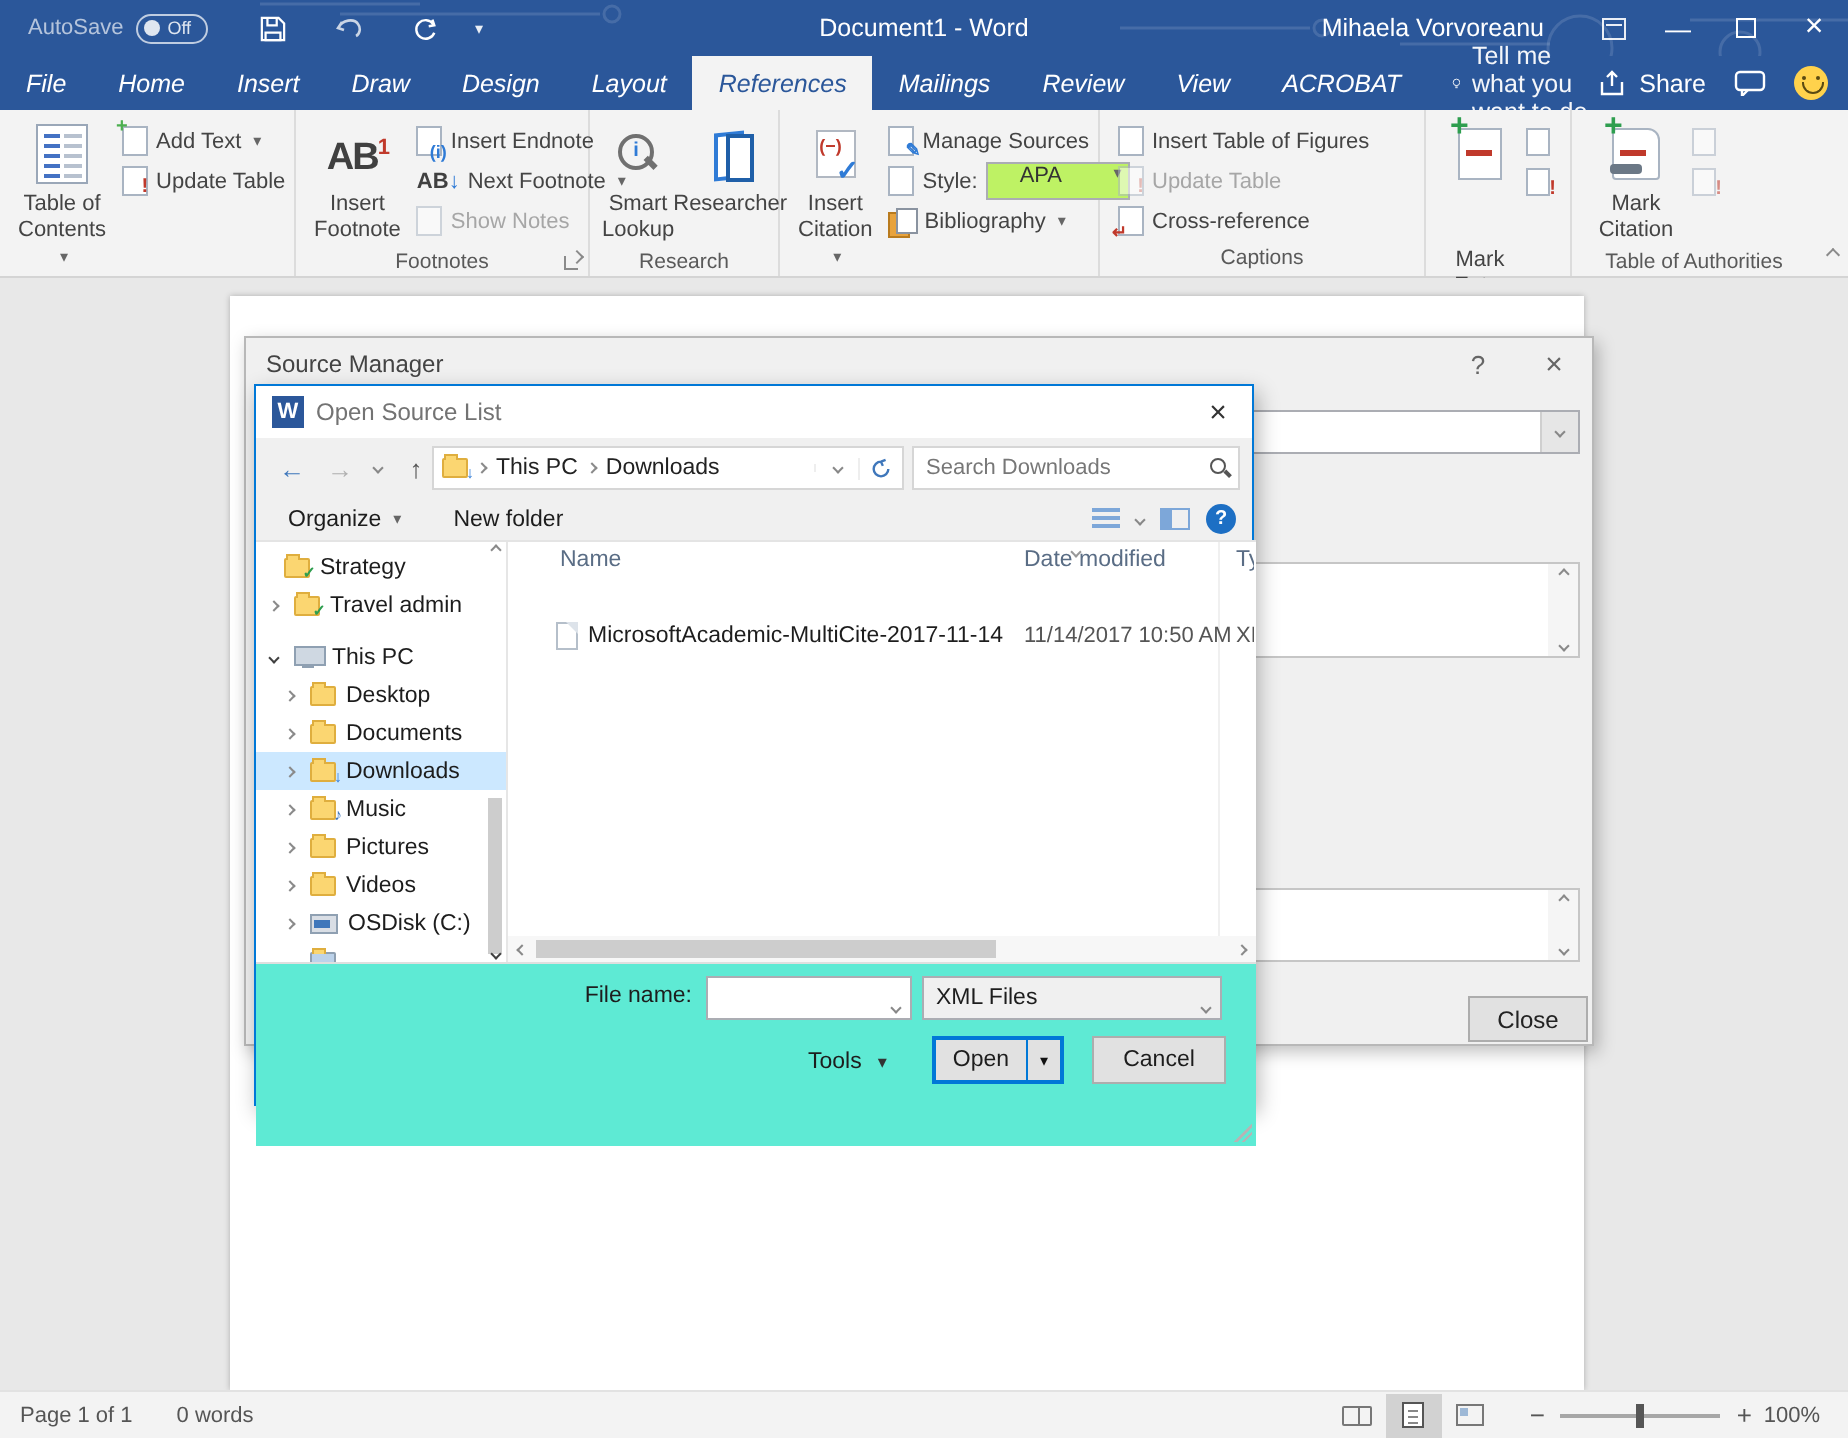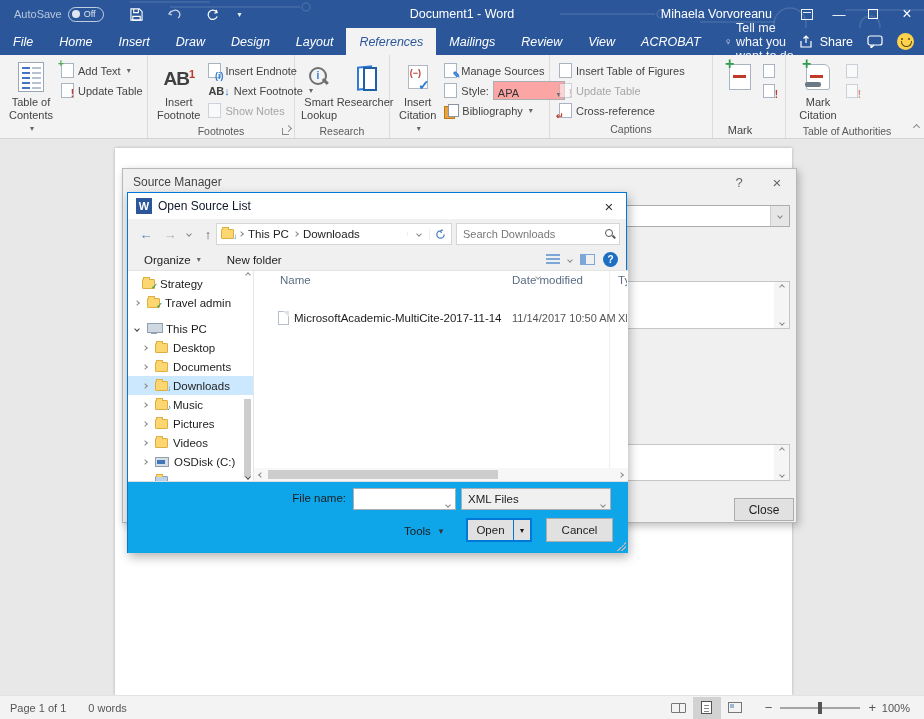--- a/index.html
+++ b/index.html
@@ -90,21 +90,21 @@
   .ic-mark::before { content:"+"; position:absolute; left:-5px; top:-8px; color:#2e9e4f; font-size:16px; font-weight:bold; }
   .ic-mark::after { content:""; position:absolute; left:3px; top:10px; width:13px; height:3px; background:#c0392b; }
   .ic-scroll { width:24px; height:26px; background:#fff; border:1px solid #a9b4c2; border-radius:2px 6px 2px 2px; position:relative; }
   .ic-scroll::before { content:"+"; position:absolute; left:-5px; top:-8px; color:#2e9e4f; font-size:16px; font-weight:bold; }
   .ic-scroll::after { content:""; position:absolute; left:3px; top:10px; width:13px; height:3px; background:#c0392b; }
   .ic-scroll .foot { position:absolute; left:-2px; bottom:2px; width:16px; height:5px; background:#6b7886; border-radius:2px; }
   .minicol { display:flex; flex-direction:column; gap:6px; padding-top:6px; }
   .mini-doc { width:12px; height:14px; background:#fff; border:1px solid #a9b4c2; position:relative; }
   .mini-doc.bang::after { content:"!"; position:absolute; right:-4px; bottom:-3px; color:#c0392b; font-weight:bold; font-size:10px; }
   .mini-doc.dim { opacity:.55; }
-  .style-combo { display:flex; align-items:flex-end; height:19px; border:1px solid #abadb3; background:#fca5a5; width:72px; padding-left:4px; font-size:11px; color:#333; }
+  .style-combo { display:flex; align-items:flex-start; height:19px; border:1px solid #abadb3; background:#bef264; width:72px; padding-left:16px; font-size:11px; color:#333; }
   .style-combo .dd { margin-left:auto; padding-right:3px; }
 
   
   .chev { display:inline-block; width:5px; height:5px; border:solid #8a8a8a; border-width:0 1.5px 1.5px 0; }
   .chev.r { transform:rotate(-45deg); }
   .chev.d { transform:rotate(45deg); border-color:#404040; }
   .chev.u { transform:rotate(-135deg); }
   .chev.sm { width:4px; height:4px; border-width:0 1.2px 1.2px 0; }
 
   
@@ -119,21 +119,21 @@
   .sm-combo { position:absolute; right:6px; top:36px; width:300px; height:22px; background:#fff; border:1px solid #abadb3; }
   .sm-combo .cbtn { position:absolute; right:0; top:0; width:19px; height:100%; background:#e6e6e6; border-left:1px solid #cfcfcf; display:flex; align-items:center; justify-content:center; }
   .sm-box { position:absolute; right:6px; width:300px; background:#fff; border:1px solid #c6c6c6; }
   .sm-box .vsb { position:absolute; right:0; top:0; bottom:0; width:15px; background:#f5f5f5; display:flex; flex-direction:column; justify-content:space-between; align-items:center; padding:3px 0; }
   .sm-close { position:absolute; left:611px; top:329px; width:60px; height:23px; background:#e1e1e1; border:1px solid #adadad; font-size:12px; color:#222; display:flex; align-items:center; justify-content:center; }
 
   
   .open-dlg { position:absolute; left:127px; top:192px; width:500px; height:361px; background:#f0f0f0; border:1px solid #0078d7; box-shadow:2px 4px 10px rgba(0,0,0,.3); z-index:10; font-size:11.5px; }
   .od-title { height:26px; background:#fff; display:flex; align-items:center; padding-left:8px; gap:6px; }
   .word-badge { width:16px; height:16px; background:#2b579a; color:#fff; font-size:11px; font-weight:bold; display:flex; align-items:center; justify-content:center; }
-  .od-title-text { font-size:12px; color:#0f172a; }
+  .od-title-text { font-size:12px; color:#737373; }
   .od-close { position:absolute; right:4px; top:2px; width:26px; height:22px; display:flex; align-items:center; justify-content:center; font-size:15px; color:#333; }
   .od-nav { position:absolute; left:0; top:28px; width:500px; height:26px; display:flex; align-items:center; }
   .nav-btn { width:24px; height:22px; display:flex; align-items:center; justify-content:center; font-size:13px; color:#3f77bb; }
   .nav-btn.dim { color:#b0b0b0; }
   .nav-caret { width:14px; display:flex; align-items:center; justify-content:center; }
   .breadcrumb { position:absolute; left:88px; top:2px; width:236px; height:22px; background:#fff; border:1px solid #d6d6d6; display:flex; align-items:center; padding-left:4px; gap:5px; font-size:11.5px; color:#222; }
   .bc-right { margin-left:auto; display:flex; align-items:center; }
   .bc-sep { width:22px; display:flex; align-items:center; justify-content:center; border-left:1px solid #eee; height:100%; color:#3f77bb; font-size:12px;}
   .searchbox { position:absolute; left:328px; top:2px; width:164px; height:22px; background:#fff; border:1px solid #d6d6d6; display:flex; align-items:center; }
   .searchbox input { flex:1; border:none; outline:none; font-size:11px; color:#333; padding-left:6px; font-family:"Liberation Sans", sans-serif; background:transparent; }
@@ -176,21 +176,21 @@
   .fl-row { position:absolute; left:0; top:38px; width:100%; height:18px; display:flex; align-items:center; }
   .doc-ic { position:absolute; left:24px; width:11px; height:14px; background:#fff; border:1px solid #b5bfca; }
   .doc-ic::before { content:""; position:absolute; right:-1px; top:-1px; border:3px solid #dde3ea; border-left-color:transparent; border-bottom-color:transparent; }
   .fl-name { position:absolute; left:40px; font-size:11.5px; color:#1d1d1d; }
   .fl-date { position:absolute; left:258px; font-size:11px; color:#555; }
   .fl-type { position:absolute; left:364px; font-size:11px; color:#555; width:9px; overflow:hidden; white-space:nowrap; }
   .hscroll { position:absolute; left:0; bottom:0; width:100%; height:13px; background:#f7f7f7; display:flex; align-items:center; }
   .hs-thumb { position:absolute; left:14px; width:230px; height:9px; background:#cdcdcd; }
   .hs-arrow { width:14px; display:flex; justify-content:center; }
   .hs-arrow.right { margin-left:auto; }
-  .od-bottom { position:absolute; left:0; top:288px; width:500px; height:72px; background:#0ea5e9; border-top:1px solid #dfdfdf; }
+  .od-bottom { position:absolute; left:0; top:288px; width:500px; height:92px; background:#5eead4; border-top:1px solid #dfdfdf; }
   .fn-label { position:absolute; left:0; top:10px; width:218px; text-align:right; font-size:11.5px; color:#1d1d1d; }
   .fn-combo { position:absolute; left:225px; top:6px; width:103px; height:22px; background:#fff; border:1px solid #abadb3; }
   .fn-combo input { width:80px; height:100%; border:none; outline:none; background:transparent; font-family:"Liberation Sans", sans-serif; padding-left:4px; }
   .combo-caret { position:absolute; right:5px; top:8px; }
   .ft-combo { position:absolute; left:333px; top:6px; width:150px; height:22px; background:#f0f0f0; border:1px solid #abadb3; display:flex; align-items:center; padding-left:6px; font-size:11.5px; color:#1d1d1d; }
   .tools-btn { position:absolute; left:276px; top:38px; height:22px; display:flex; align-items:center; gap:6px; font-size:11.5px; color:#1d1d1d; }
   .open-split { position:absolute; left:338px; top:36px; width:66px; height:24px; border:2px solid #0078d7; background:#e1e1e1; display:flex; }
   .open-main { flex:1; display:flex; align-items:center; justify-content:center; font-size:11.5px; color:#1d1d1d; }
   .open-caret { width:17px; border-left:1px solid #0078d7; display:flex; align-items:center; justify-content:center; font-size:8px; color:#111; }
   .cancel-btn { position:absolute; left:418px; top:36px; width:67px; height:24px; border:1px solid #adadad; background:#e1e1e1; display:flex; align-items:center; justify-content:center; font-size:11.5px; color:#1d1d1d; }

